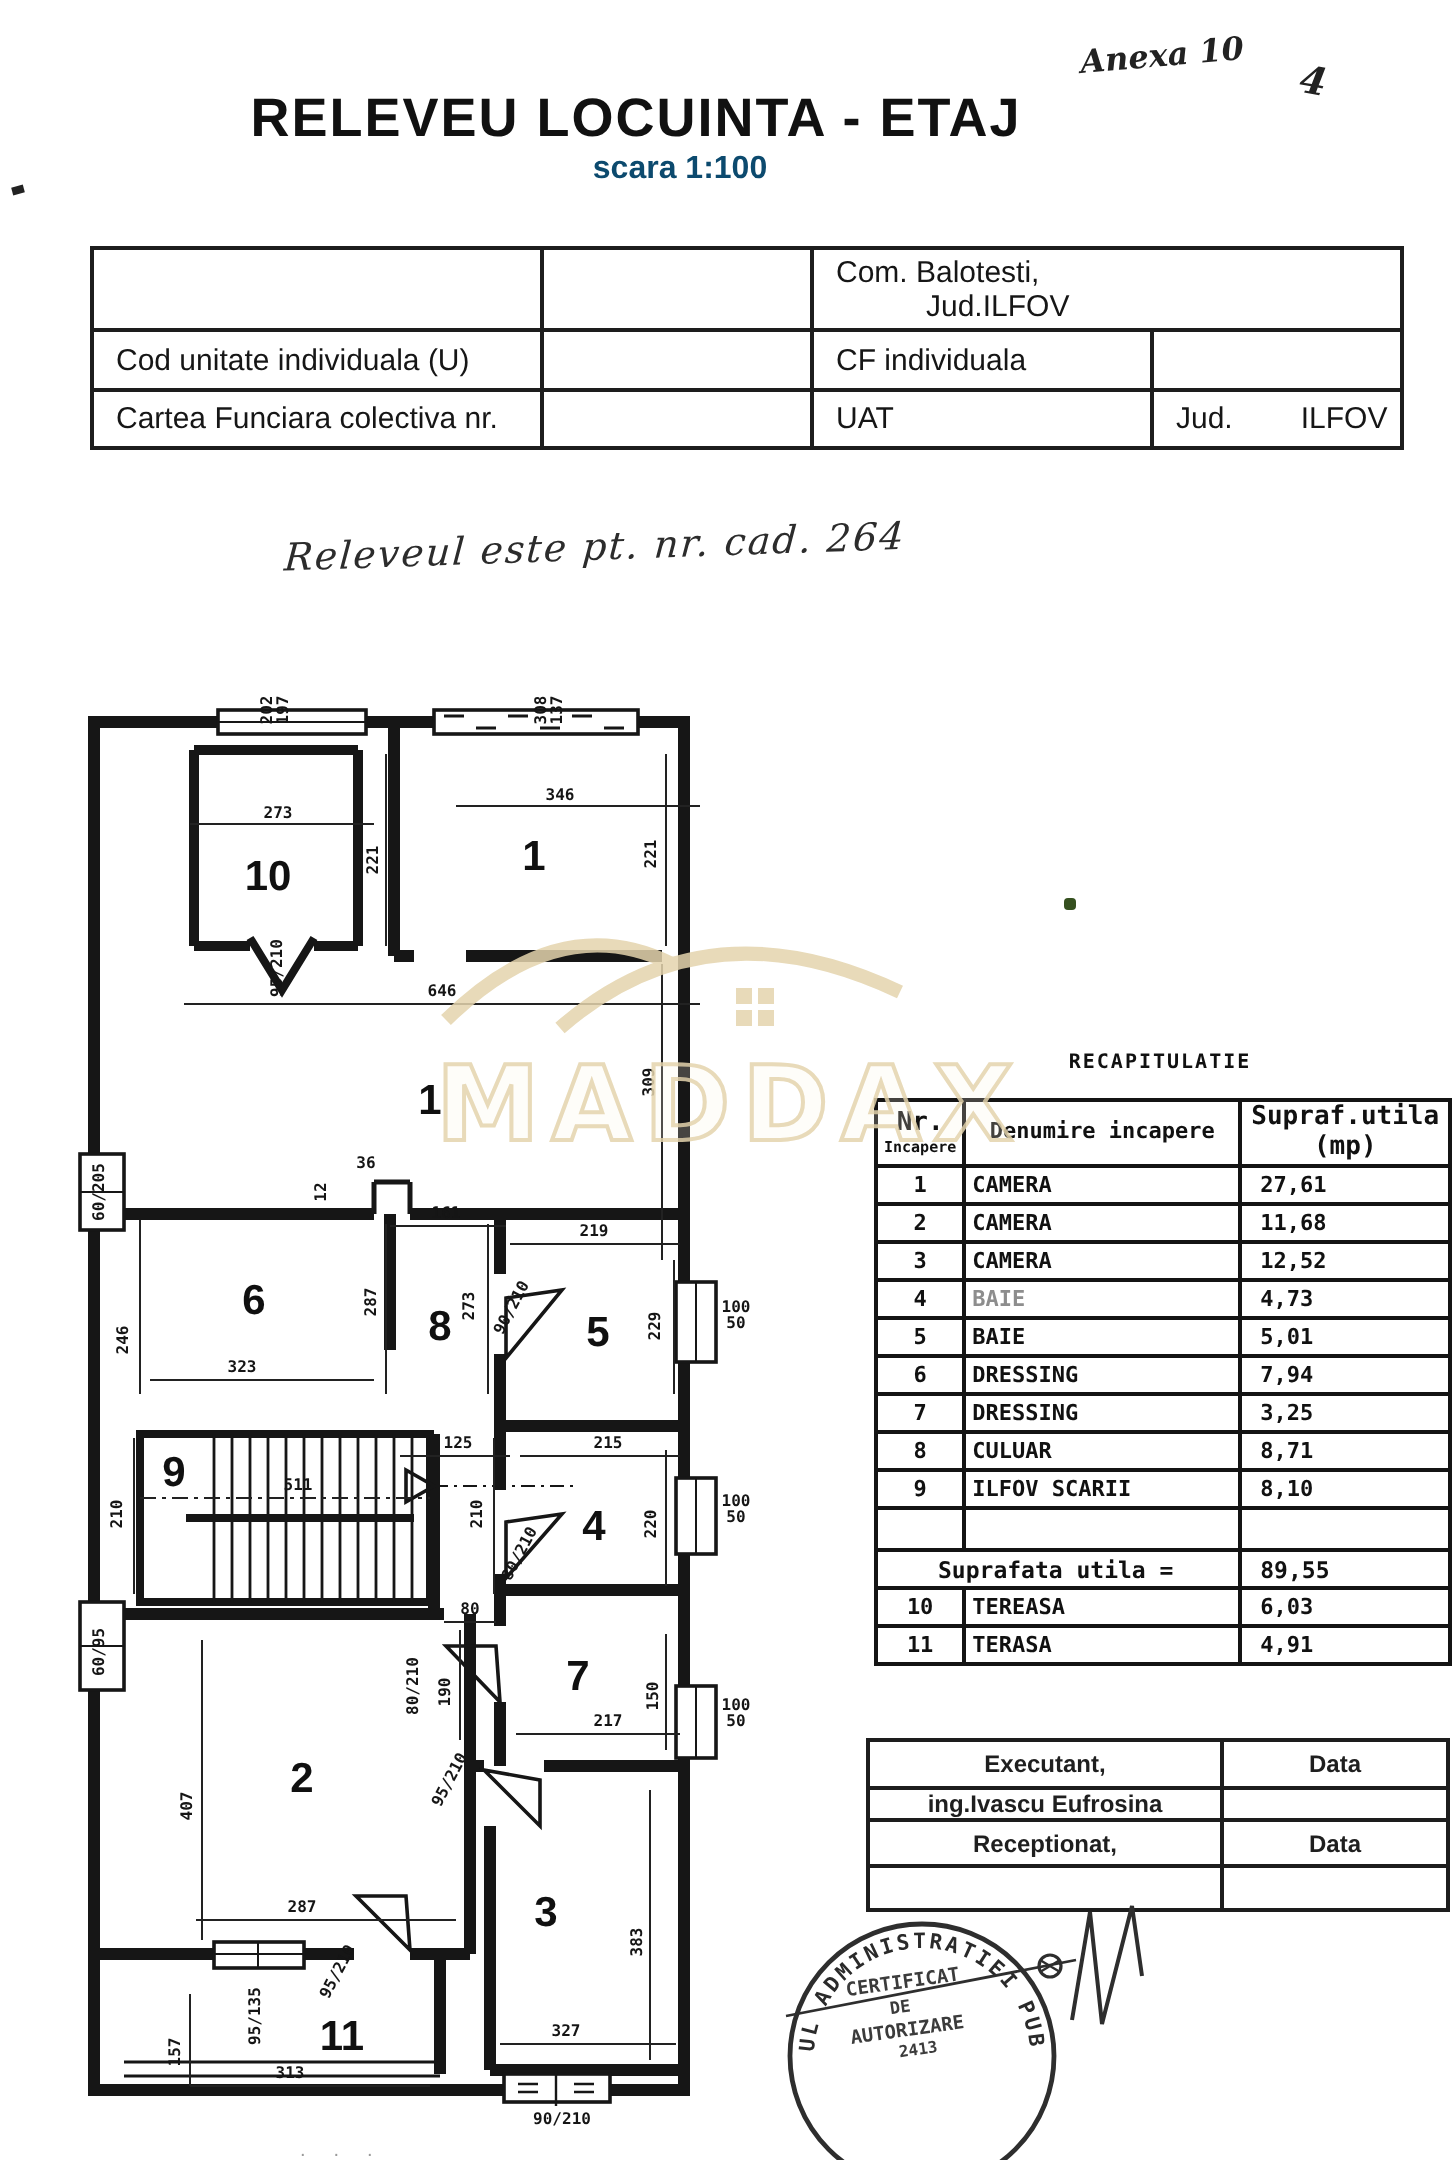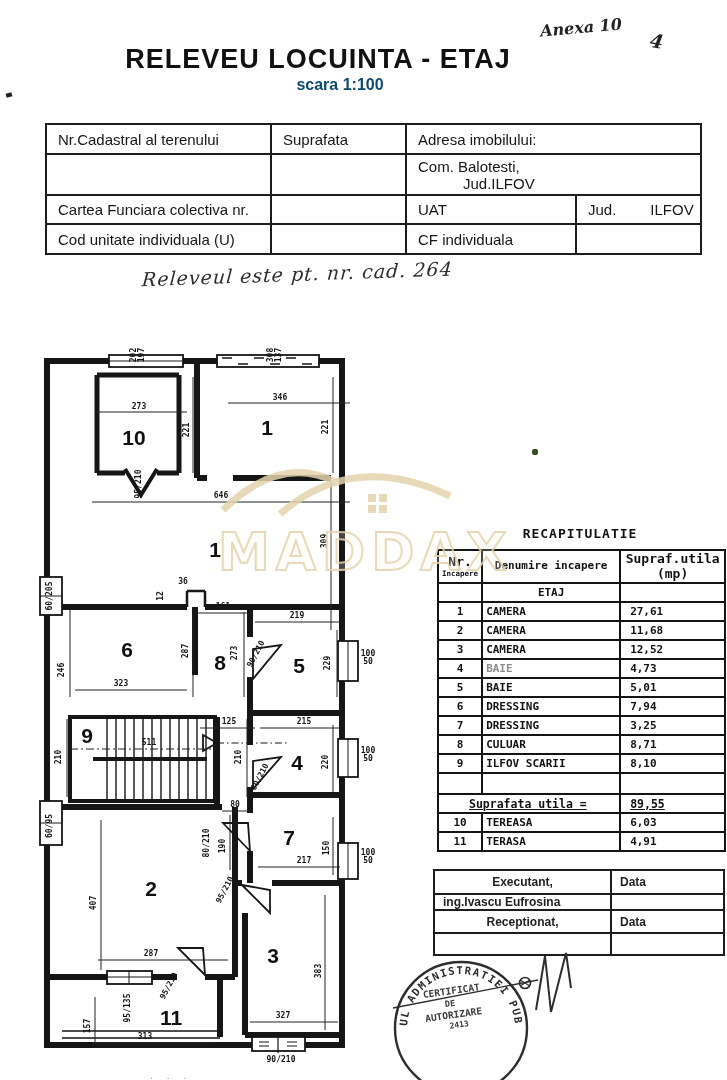--- a/index.html
+++ b/index.html
@@ -38,40 +38,40 @@
   
   #watermark{left:218px;top:448px;width:300px;text-align:left;z-index:40;
     pointer-events:none;opacity:.85;}
   #wm-name{font-family:"DejaVu Sans",sans-serif;font-size:52px;font-weight:bold;
     letter-spacing:6px;color:rgba(250,244,228,0.25);
     -webkit-text-stroke:2px #e4d4ad;line-height:1;margin-top:4px;}
   #wm-tagline{font-size:15px;letter-spacing:7px;color:#e7d9ba;font-weight:bold;margin-top:6px;}
 
   
   #recap-title{left:437px;top:526px;width:286px;text-align:center;
-    font-family:"DejaVu Sans Mono",monospace;font-weight:bold;font-size:13px;
+    font-family:"DejaVu Sans Mono",monospace;font-weight:bold;font-size:10px;
     letter-spacing:1px;color:#111;}
   #recap-table{left:437px;top:549px;border-collapse:collapse;table-layout:fixed;}
   #recap-table td{border:2px solid #141414;
     font-family:"DejaVu Sans Mono",monospace;font-weight:bold;font-size:11px;
     color:#111;padding:0 3px;height:17px;white-space:nowrap;}
   #recap-table td.cc{text-align:center;}
   #recap-table td.val{padding-left:9px;}
   #recap-table td.faded{color:#8d8d8d;}
   #recap-table .hdr{height:31px;text-align:center;line-height:1.1;}
   #recap-table .hdr .sub{font-size:7.5px;}
   #recap-table .hdr .sup{font-size:13px;}
   #recap-table .spacer td{height:19px;}
-  #recap-table .tot td{font-size:11.5px;text-decoration:underline;}
+  #recap-table .tot td{font-size:11.5px;}
   #recap-table td.lbl-ind{padding-left:30px;}
 
   
   #exec-table{left:433px;top:869px;border-collapse:collapse;table-layout:fixed;}
   #exec-table td{border:2px solid #1d1d1d;font-size:12px;font-weight:bold;
-    color:#1f1f1f;padding:0 8px;vertical-align:middle;}
+    color:#1f1f1f;padding:0 8px;vertical-align:middle;text-align:center;}
   #exec-table td.ctr{text-align:center;}
 
   
   #plan-svg{left:37px;top:345px;z-index:10;}
   #stamp-svg{left:378px;top:948px;z-index:30;}
   svg text{font-family:"DejaVu Sans Mono",monospace;}
   .room-num{font-family:"Liberation Sans",sans-serif;font-weight:bold;font-size:21px;fill:#101010;}
   .dim-t{font-weight:bold;font-size:8px;fill:#151515;}
 </style>
 </head>
@@ -85,49 +85,44 @@
 <div class="abs" id="green-dot"></div>
 
 <table class="abs" id="cad-table">
   <colgroup>
       <col style="width:225px">
       <col style="width:135px">
       <col style="width:170px">
       <col style="width:125px">
     </colgroup>
   <tbody>
-      <tr style="height:30px">
-    <td>Nr.Cadastral al terenului</td>
-    <td>Suprafata</td>
-    <td colspan="2">Adresa imobilului:</td>
-  </tr>
   <tr style="height:41px">
     <td></td>
     <td></td>
     <td colspan="2">
       <div>Com. Balotesti,</div>
       <div class="addr2">Jud.ILFOV</div>
     </td>
+  </tr>
+  <tr style="height:30px">
+    <td>Cod unitate individuala (U)</td>
+    <td></td>
+    <td>CF individuala</td>
+    <td></td>
   </tr>
   <tr style="height:29px">
     <td>Cartea Funciara colectiva nr.</td>
     <td></td>
     <td>UAT</td>
     <td>
       <div class="jud-cell">
         <span>Jud.</span>
         <span>ILFOV</span>
       </div>
     </td>
-  </tr>
-  <tr style="height:30px">
-    <td>Cod unitate individuala (U)</td>
-    <td></td>
-    <td>CF individuala</td>
-    <td></td>
   </tr>
 </tbody>
   </table>
 
 <div class="abs" id="hand-note">Releveul este pt. nr. cad. 264</div>
 
 <svg class="abs" id="plan-svg" width="340" height="722" viewBox="0 0 340 722">
 
   <g stroke="#161616" fill="none">
     <path d="M10,16 H305 V700 H10 Z" stroke-width="6"></path>
@@ -296,25 +291,20 @@
         <div>Denumire incapere</div>
       </td>
       <td class="hdr">
         <div class="sup">Supraf.utila</div>
         <div class="sup">(mp)</div>
       </td>
     </tr>
   </thead>
   <tbody>
       <tr>
-        <td></td>
-        <td class="cc">ETAJ</td>
-        <td></td>
-      </tr>
-      <tr>
         <td class="cc">1</td>
         <td>CAMERA</td>
         <td class="val">27,61</td>
       </tr>
       <tr>
         <td class="cc">2</td>
         <td>CAMERA</td>
         <td class="val">11,68</td>
       </tr>
       <tr>

